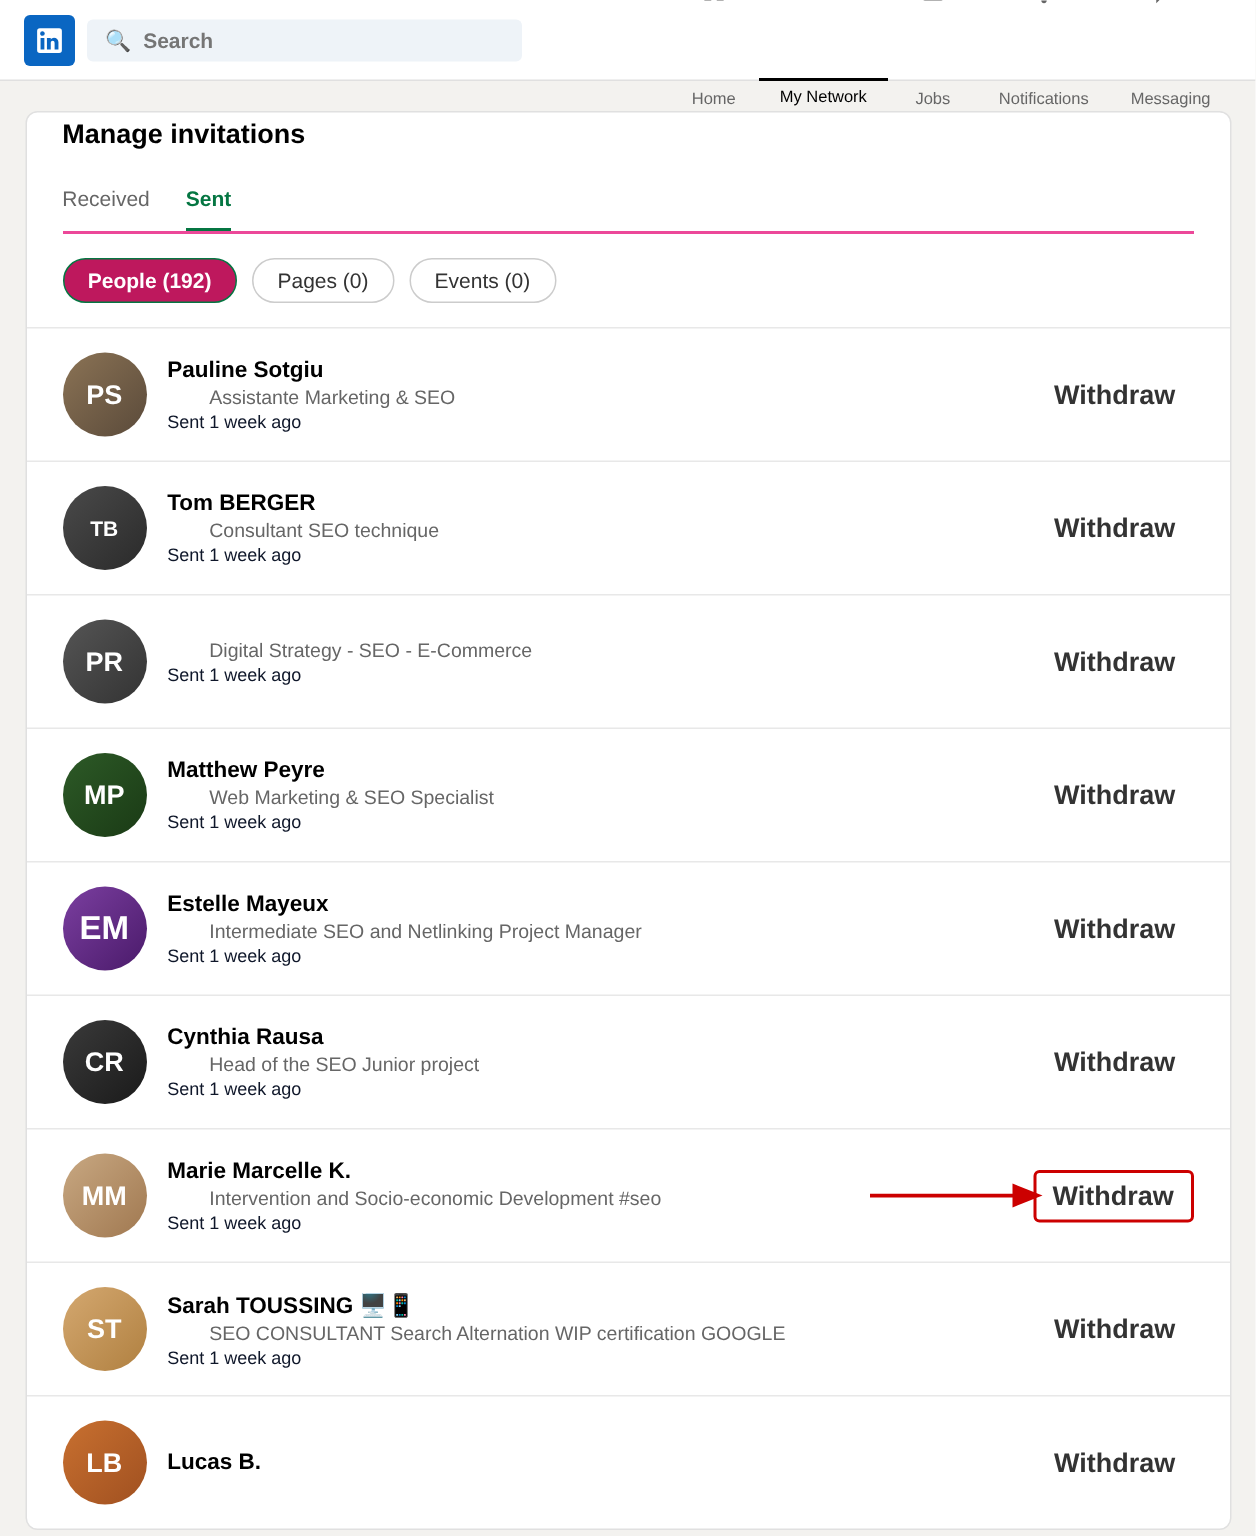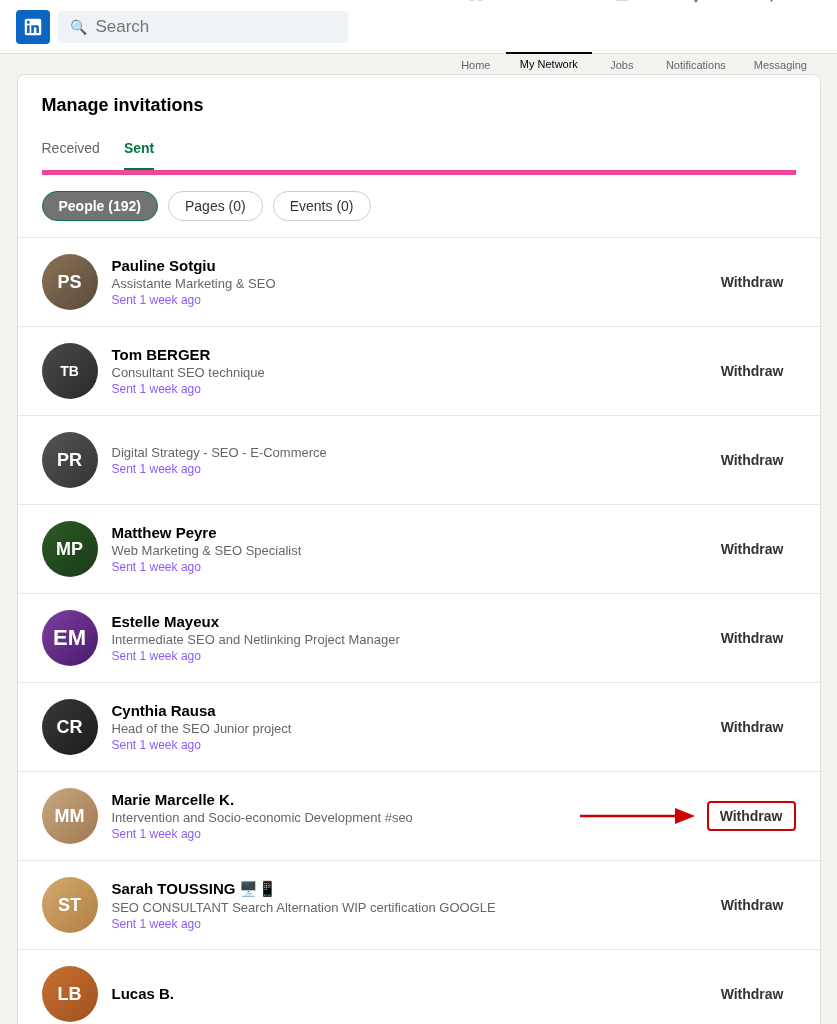--- a/index.html
+++ b/index.html
@@ -41,23 +41,24 @@
       padding: 6px 12px;
       margin-left: 8px;
       width: 290px;
       gap: 8px;
     }
     .nav-search-icon { color: #666; font-size: 14px; }
     .nav-search input {
       border: none;
       background: transparent;
       outline: none;
-      font-size: 17px;
+      font-size: 14px;
       color: #333;
       width: 100%;
+      font-weight: bold;
     }
     .nav-items {
       display: flex;
       align-items: center;
       margin-left: auto;
       gap: 0;
     }
     .nav-item {
       display: flex;
       flex-direction: column;
@@ -100,33 +101,33 @@
       margin: 20px auto;
       padding: 0 8px;
     }
     .card {
       background: #fff;
       border-radius: 8px;
       border: 1px solid #e0e0e0;
       overflow: hidden;
     }
     .card-header {
-      padding: 20px 24px 0;
+      padding: 4px 24px 0;
       border-radius: 20px;
     }
     .manage-title {
       font-size: 18px;
       font-weight: 600;
       color: #000;
       margin-bottom: 16px;
     }
     .tabs {
       display: flex;
       gap: 24px;
-      border-bottom: 5px solid #ec4899;
+      border-bottom: 2px solid #ec4899;
       padding-bottom: 0;
     }
     .tab {
       padding: 8px 0 12px;
       font-size: 14px;
       color: #666;
       cursor: pointer;
       border-bottom: 2px solid transparent;
       font-weight: 400;
     }
@@ -147,21 +148,21 @@
       border-radius: 50px;
       padding: 6px 16px;
       font-size: 14px;
       cursor: pointer;
       border: 1.5px solid #ccc;
       background: #fff;
       color: #333;
       font-weight: 400;
     }
     .filter-btn.active {
-      background: #737373;
+      background: #be185d;
       color: #fff;
       border-color: #057642;
       font-weight: 600;
     }
 
     
     .invitation-list { }
     .invitation-item {
       display: flex;
       align-items: center;
@@ -191,27 +192,28 @@
     .person-name {
       font-size: 15px;
       font-weight: 600;
       color: #000;
       margin-bottom: 2px;
     }
     .person-title {
       font-size: 13px;
       color: #666;
       margin-bottom: 2px;
+      margin-left: 28px;
     }
     .person-sent {
       font-size: 12px;
-      color: #8b5cf6;
+      color: #0f172a;
     }
     .withdraw-btn {
-      font-size: 14px;
+      font-size: 18px;
       font-weight: 600;
       color: #333;
       background: none;
       border: none;
       cursor: pointer;
       padding: 6px 12px;
       border-radius: 4px;
       white-space: nowrap;
       flex-shrink: 0;
     }

